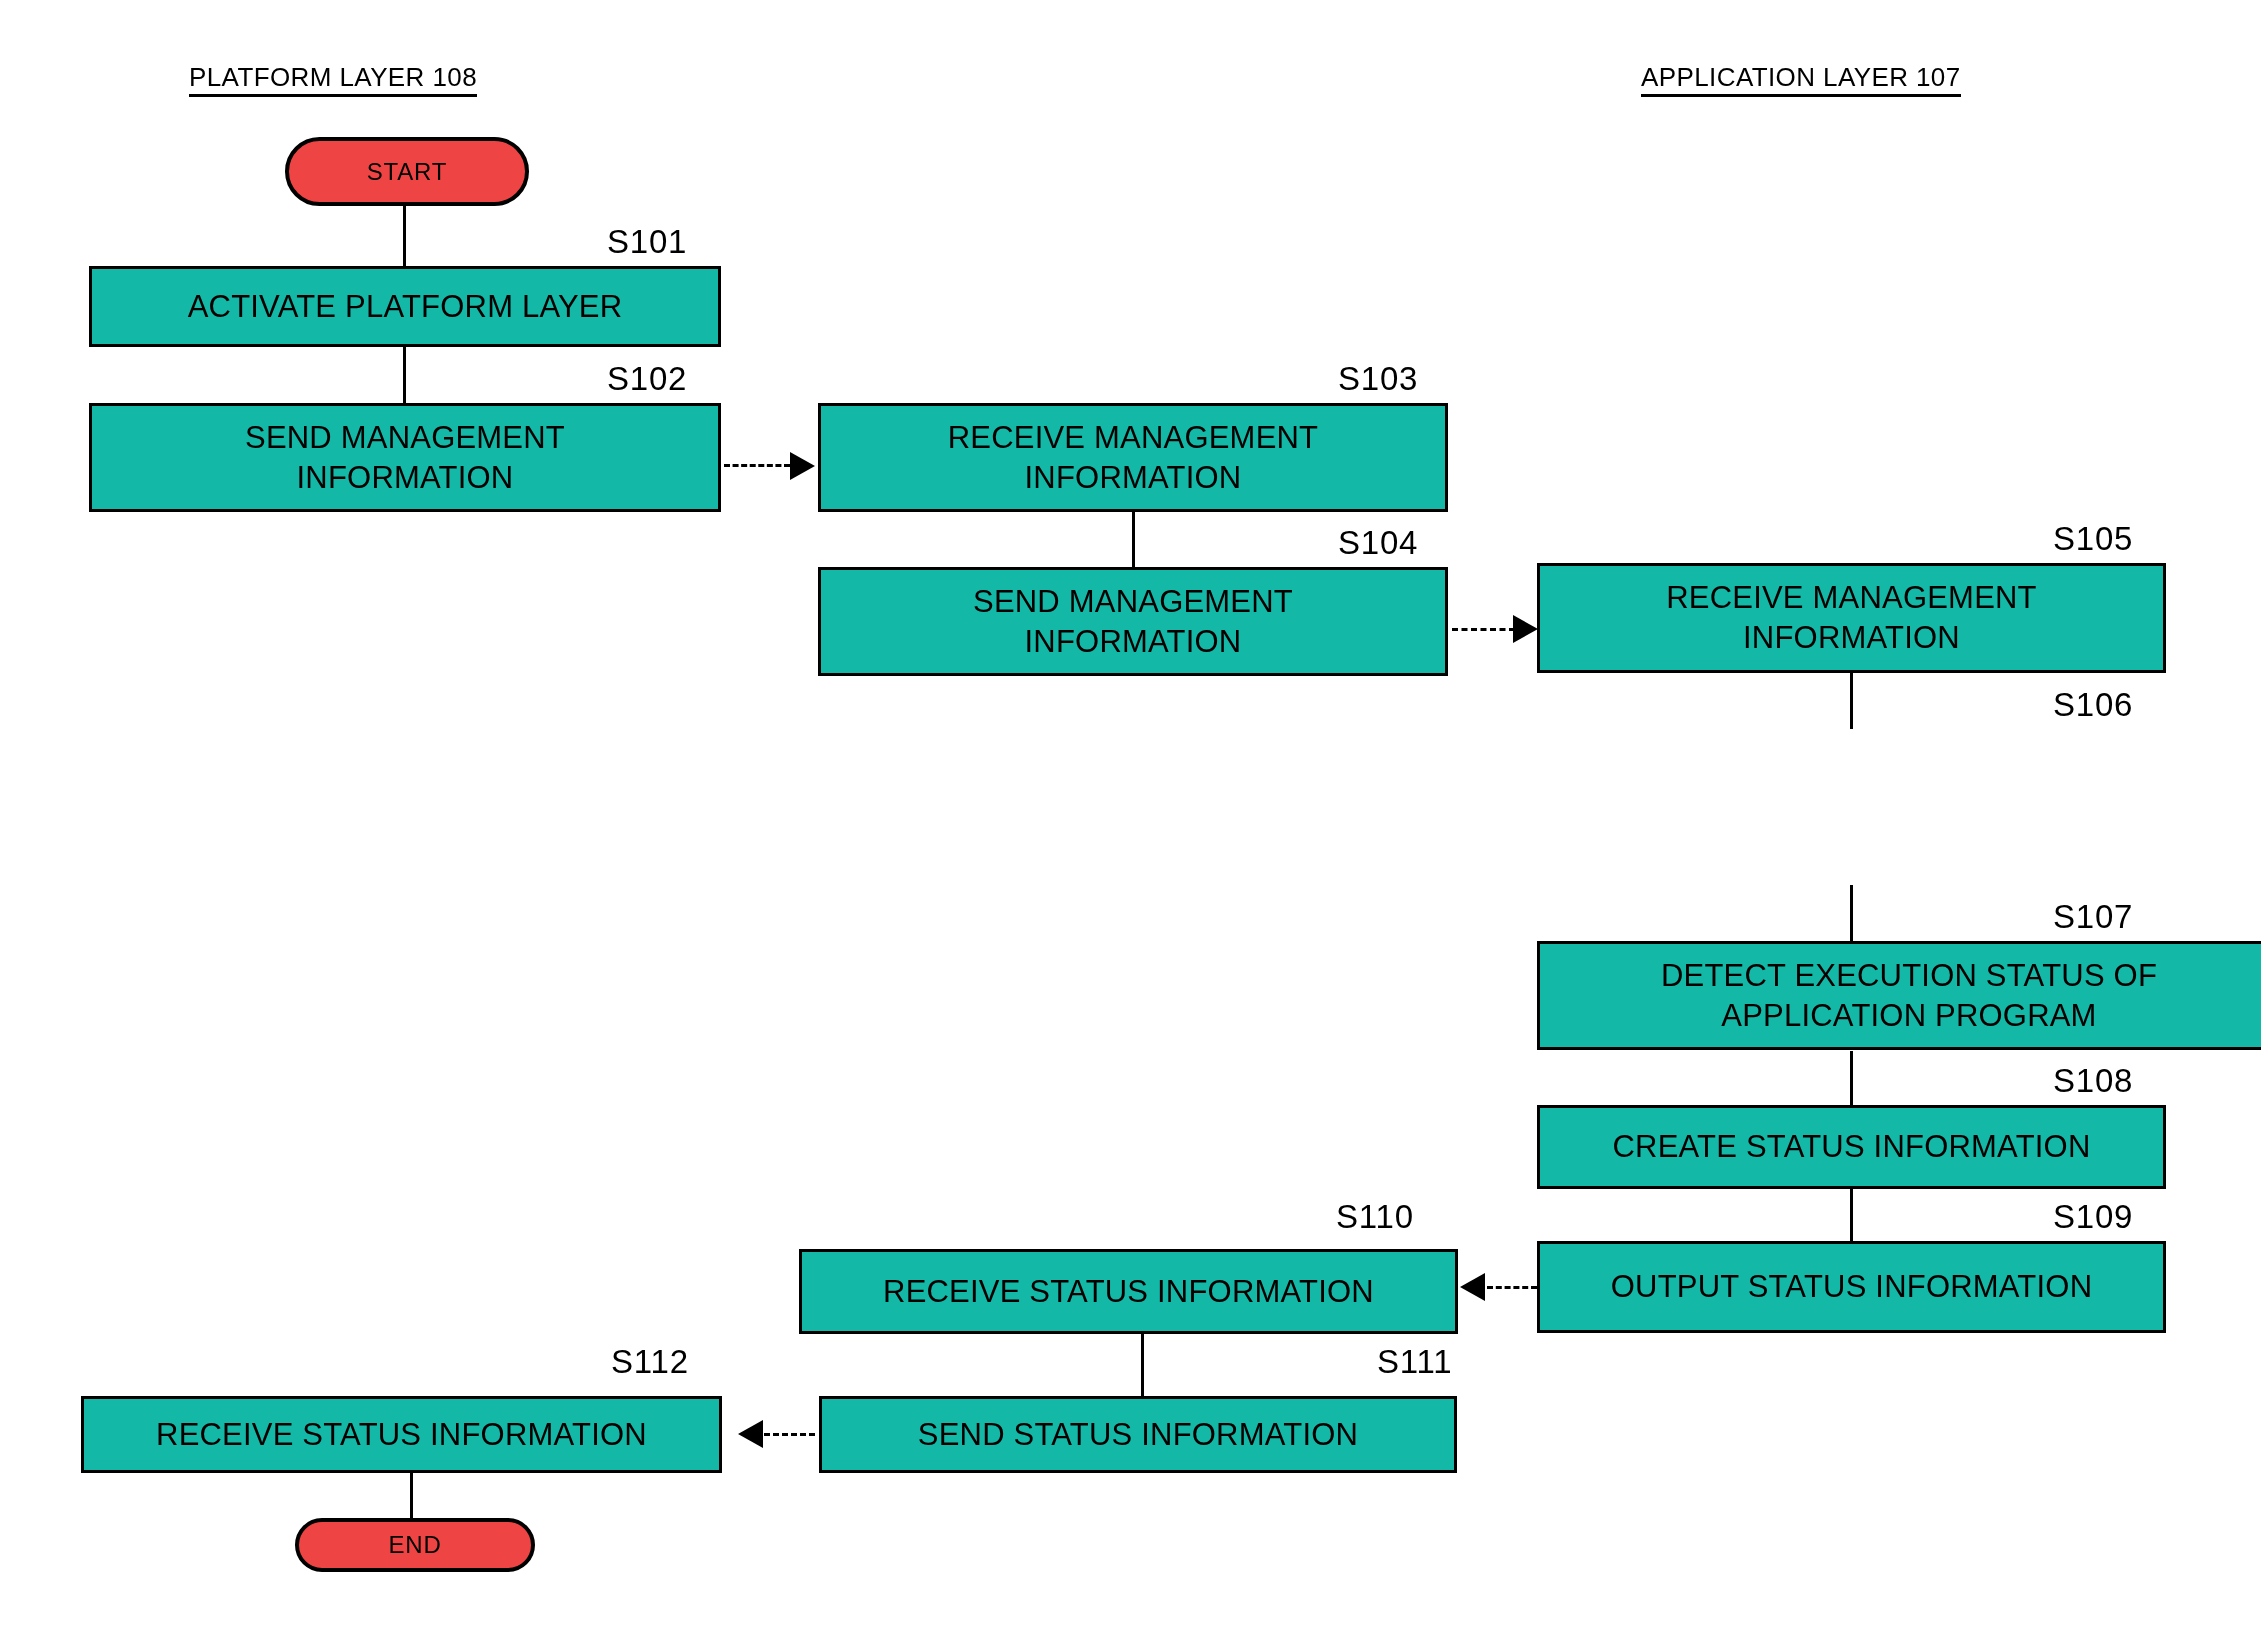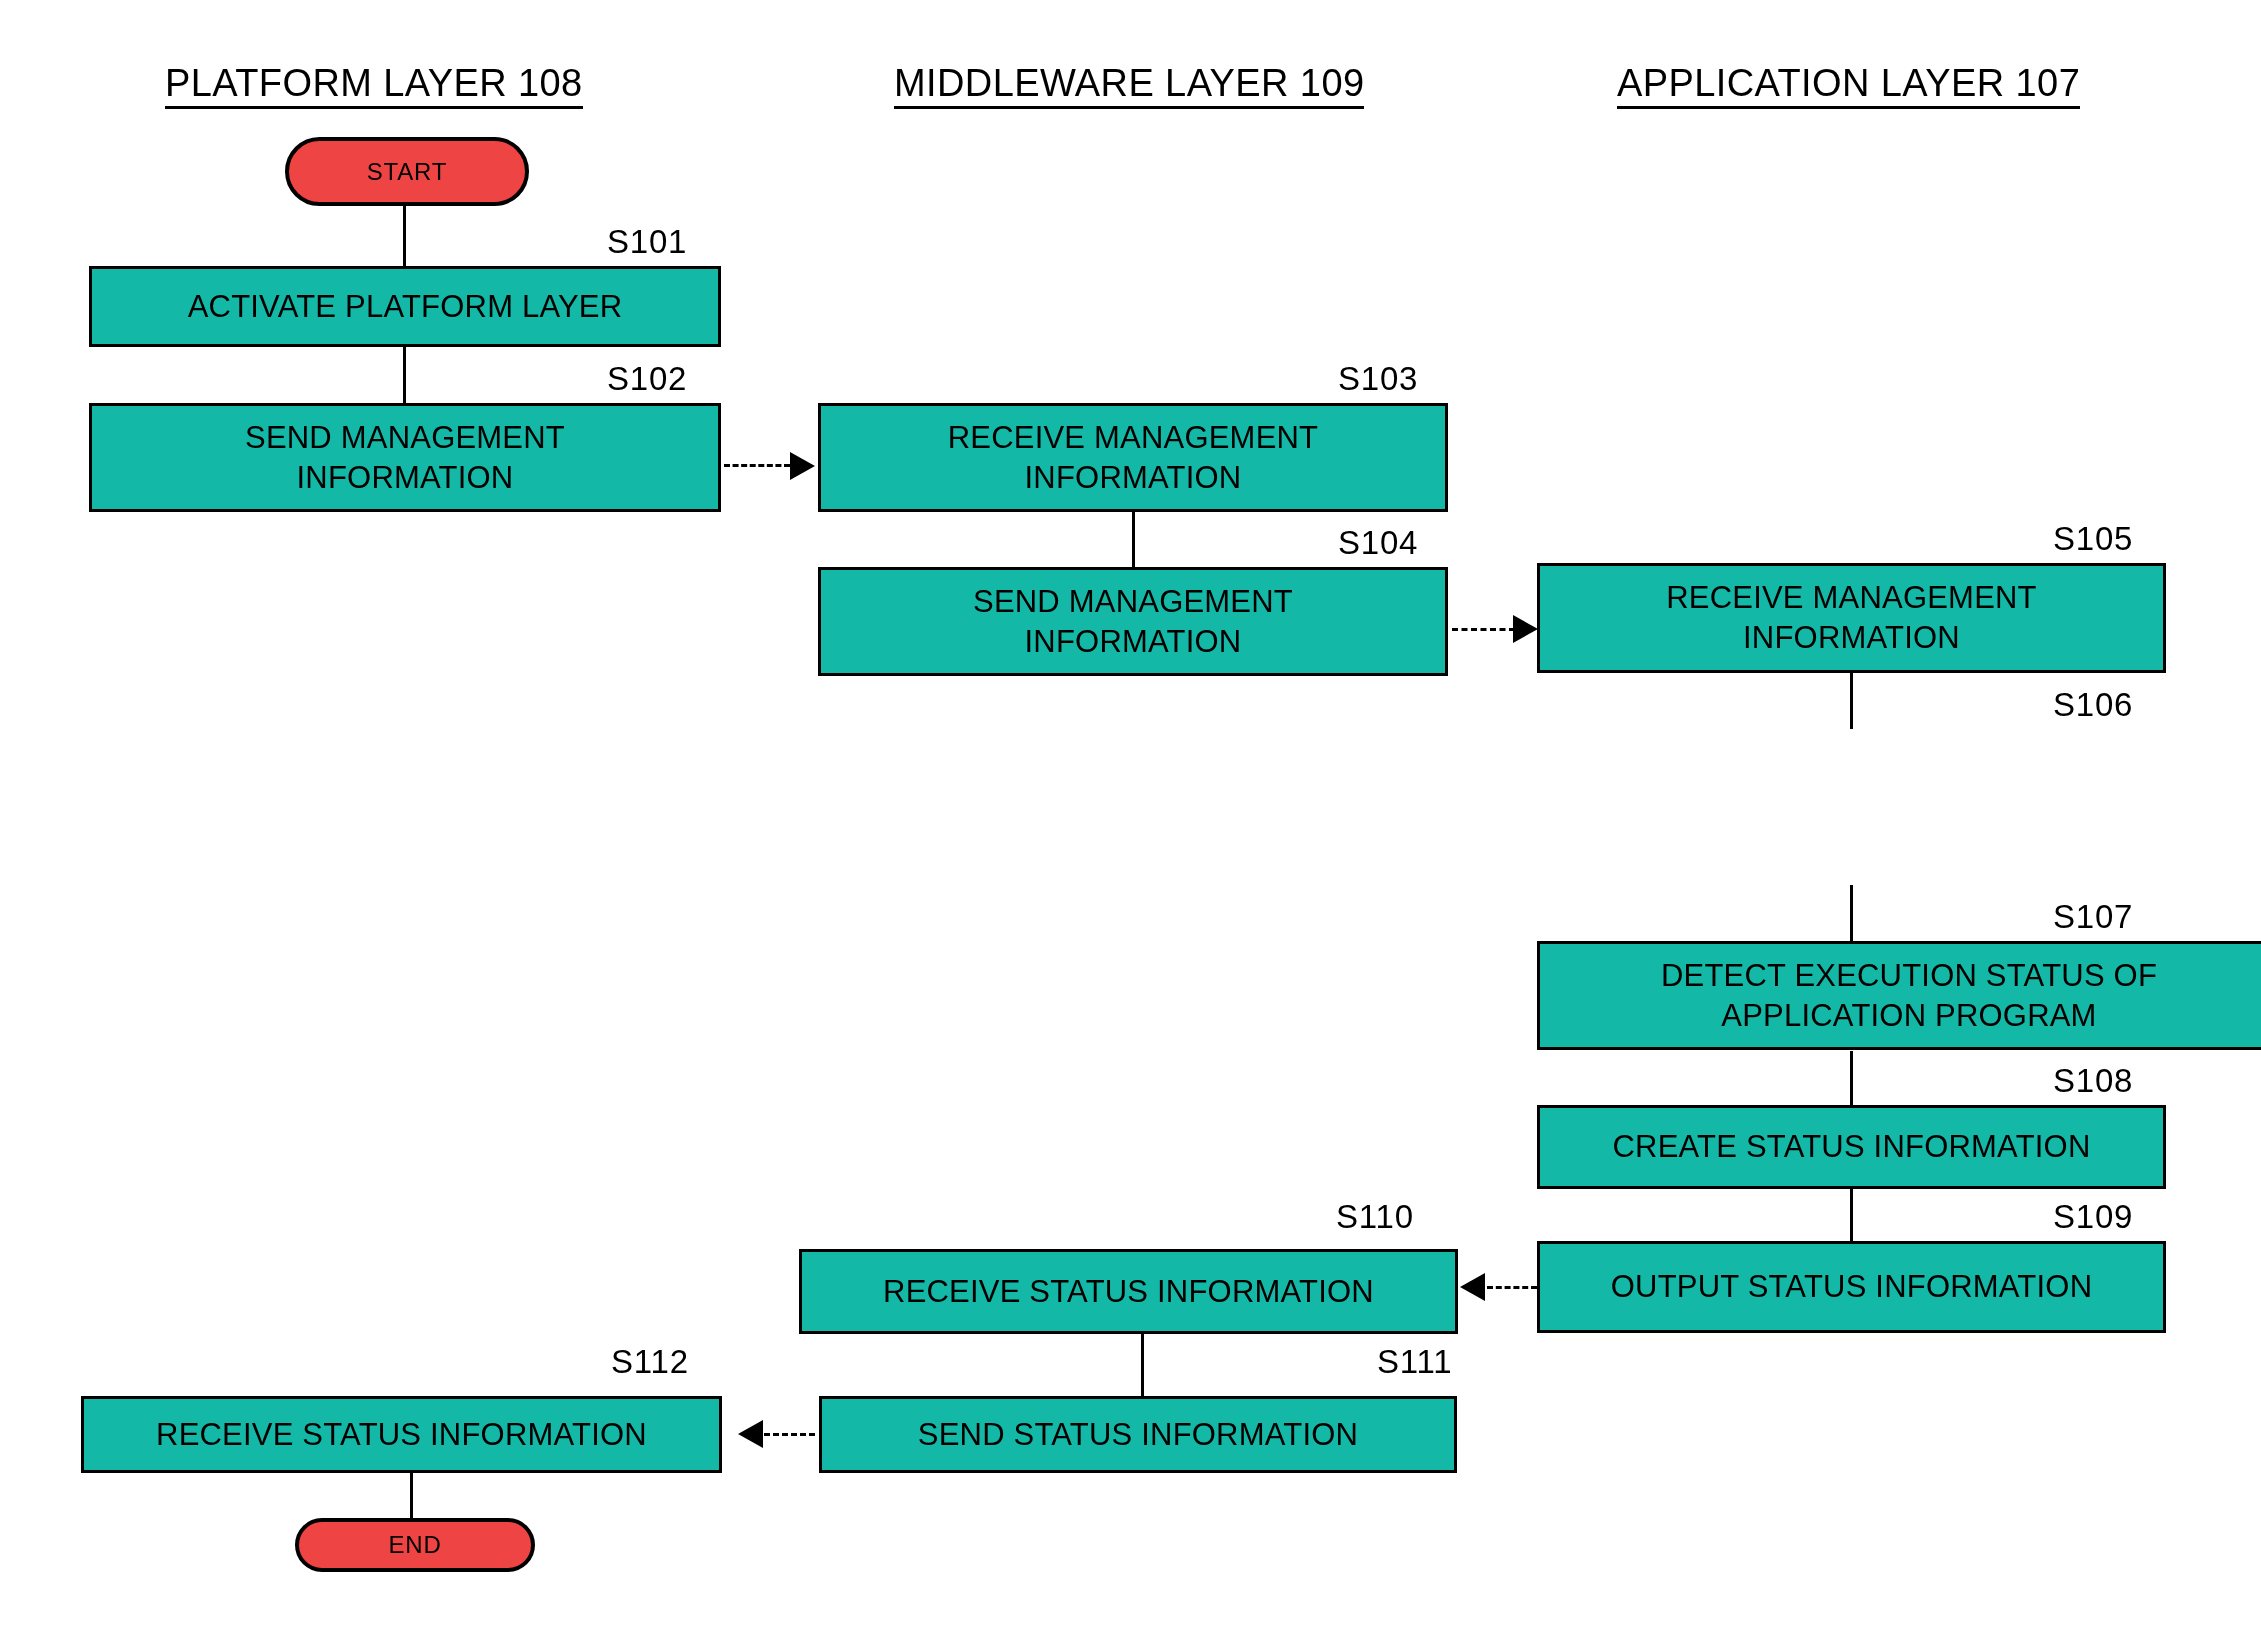--- a/index.html
+++ b/index.html
@@ -13,26 +13,27 @@
     height: 1648px;
     background: #ffffff;
     font-family: "Liberation Sans", sans-serif;
     color: #000000;
     overflow: hidden;
   }
 
   
   .col-header {
     position: absolute;
-    font-size: 38px;
+    font-size: 26px;
     letter-spacing: 0.4px;
     white-space: nowrap;
     border-bottom: 3.3px solid #000;
     padding-bottom: 2.5px;
     line-height: 1.05;
+    margin-left: 24px;
   }
 
   
   .box {
     position: absolute;
     box-sizing: border-box;
     border: 3.3px solid #000;
     background: #14b8a6;
     display: flex;
     align-items: center;
@@ -95,21 +96,20 @@
     border-right: 25px solid #000;
   }
 </style>
 </head>
 <body>
 
 <div id="page">
 
   <div class="col-header" style="left:165px; top:64px;">PLATFORM LAYER 108</div>
 
-  <div class="col-header" style="left:894px; top:64px;">MIDDLEWARE LAYER 109</div>
 
   <div class="col-header" style="left:1617px; top:64px;">APPLICATION LAYER 107</div>
 
   <div class="capsule" style="left:285px; top:137px; width:244px; height:69px;">START</div>
 
   <div class="vline" style="left:403px; top:206px; height:61px;"></div>
 
   <div class="step-label" style="left:607px; top:225px;">S101</div>
   <div class="box" style="left:89px; top:266px; width:632px; height:81px;">
     <span class="txt">ACTIVATE PLATFORM LAYER</span>

